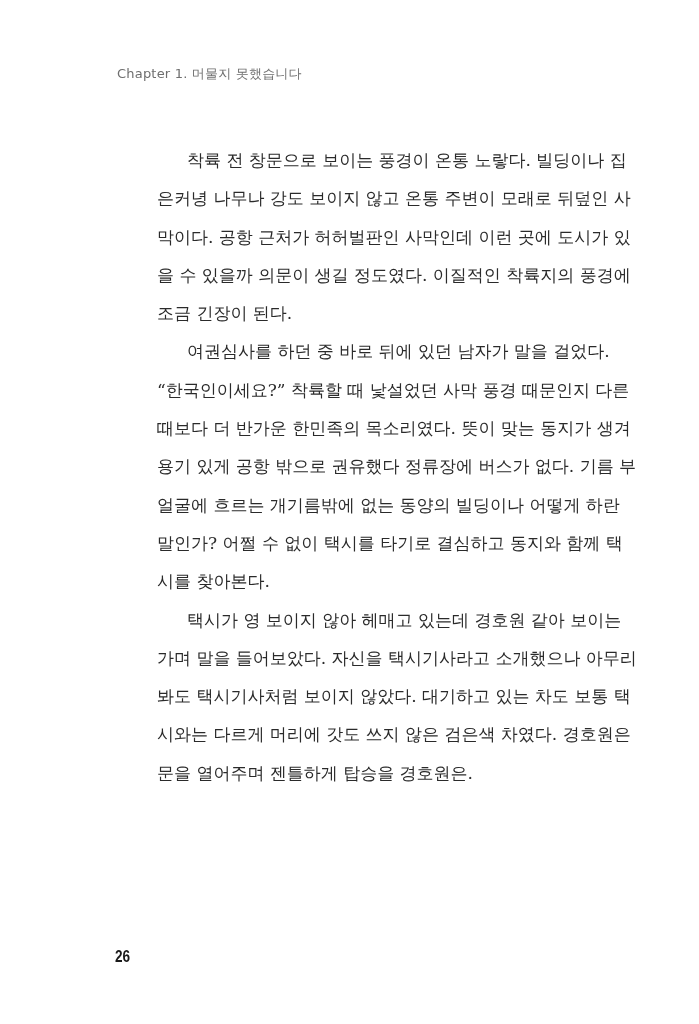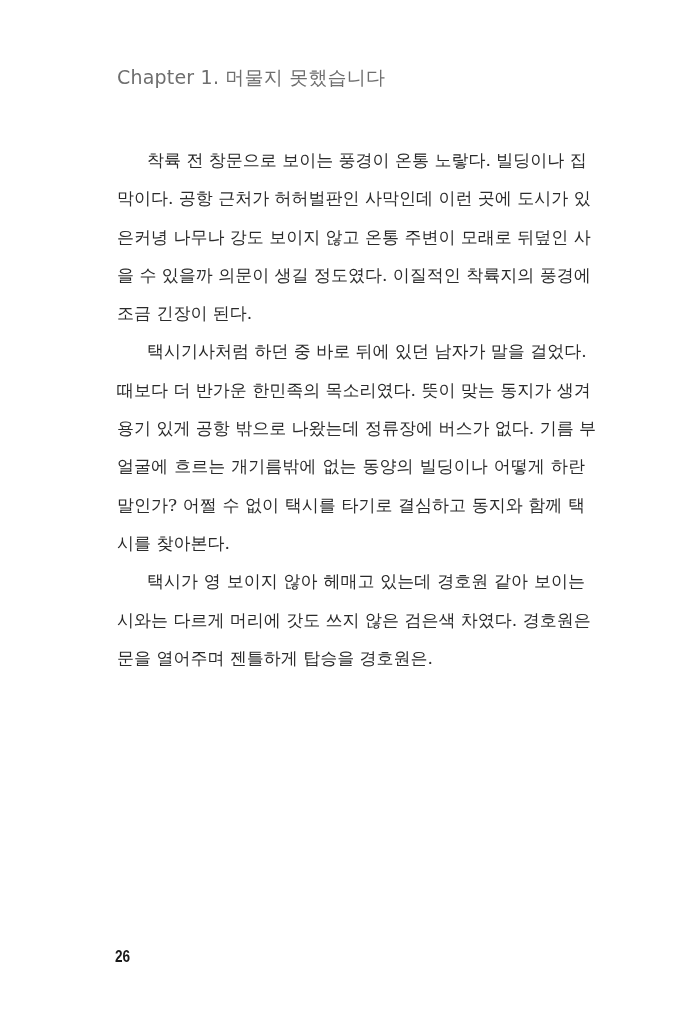--- a/index.html
+++ b/index.html
@@ -5,61 +5,65 @@
   html, body { margin: 0; padding: 0; }
   body {
     width: 699px; height: 1024px; background: #ffffff;
     position: relative; overflow: hidden;
     font-family: "DejaVu Serif", "Liberation Serif", serif;
     color: #2a2a2a;
   }
   .running-header {
     position: absolute; left: 117px; top: 65px;
     font-family: "DejaVu Sans", "Liberation Sans", sans-serif;
-    font-size: 19px; color: #6e6e6e; letter-spacing: 0.2px;
+    font-size: 13px; color: #6e6e6e; letter-spacing: 0.2px;
   }
   .body-text {
     position: absolute; left: 117px; top: 146px; width: 468px;
   }
   .line {
     height: 38.3px; line-height: 28px;
     font-size: 17px; white-space: nowrap;
     text-align: justify; text-align-last: justify;
     letter-spacing: 0px;
+    margin-left: 40px;
   }
   .line.indent { padding-left: 30px; }
   .line.last { text-align-last: left; }
   .page-number {
     position: absolute; left: 115px; top: 948px;
     font-family: "Liberation Sans", "DejaVu Sans", sans-serif;
     font-weight: bold; font-size: 16px; color: #1a1a1a;
     transform: scaleX(0.85); transform-origin: left;
   }
 </style>
 </head>
 <body>
 
 <div class="running-header">Chapter 1. 머물지 못했습니다</div>
 
 <div class="body-text">
   <div>
     <div class="line indent">착륙 전 창문으로 보이는 풍경이 온통 노랗다. 빌딩이나 집</div>
+    <div class="line">은커녕 나무나 강도 보이지 않고 온통 주변이 모래로 뒤덮인 사</div>
     <div class="line">막이다. 공항 근처가 허허벌판인 사막인데 이런 곳에 도시가 있</div>
-    <div class="line">은커녕 나무나 강도 보이지 않고 온통 주변이 모래로 뒤덮인 사</div>
     <div class="line">을 수 있을까 의문이 생길 정도였다. 이질적인 착륙지의 풍경에</div>
     <div class="line last">조금 긴장이 된다.</div>
   </div>
   <div>
-    <div class="line indent">택시기사처럼 하던 중 바로 뒤에 있던 남자가 말을 걸었다.</div>
+    <div class="line indent">여권심사를 하던 중 바로 뒤에 있던 남자가 말을 걸었다.</div>
+    <div class="line">“한국인이세요?” 착륙할 때 낯설었던 사막 풍경 때문인지 다른</div>
     <div class="line">때보다 더 반가운 한민족의 목소리였다. 뜻이 맞는 동지가 생겨</div>
-    <div class="line">용기 있게 공항 밖으로 나왔는데 정류장에 버스가 없다. 기름 부</div>
+    <div class="line">용기 있게 공항 밖으로 권유했다 정류장에 버스가 없다. 기름 부</div>
     <div class="line">얼굴에 흐르는 개기름밖에 없는 동양의 빌딩이나 어떻게 하란</div>
     <div class="line">말인가? 어쩔 수 없이 택시를 타기로 결심하고 동지와 함께 택</div>
     <div class="line last">시를 찾아본다.</div>
   </div>
   <div>
     <div class="line indent">택시가 영 보이지 않아 헤매고 있는데 경호원 같아 보이는</div>
+    <div class="line">가며 말을 들어보았다. 자신을 택시기사라고 소개했으나 아무리</div>
+    <div class="line">봐도 택시기사처럼 보이지 않았다. 대기하고 있는 차도 보통 택</div>
     <div class="line">시와는 다르게 머리에 갓도 쓰지 않은 검은색 차였다. 경호원은</div>
     <div class="line last">문을 열어주며 젠틀하게 탑승을 경호원은.</div>
   </div>
 </div>
 
 <div class="page-number">26</div>
 
 </body></html>

